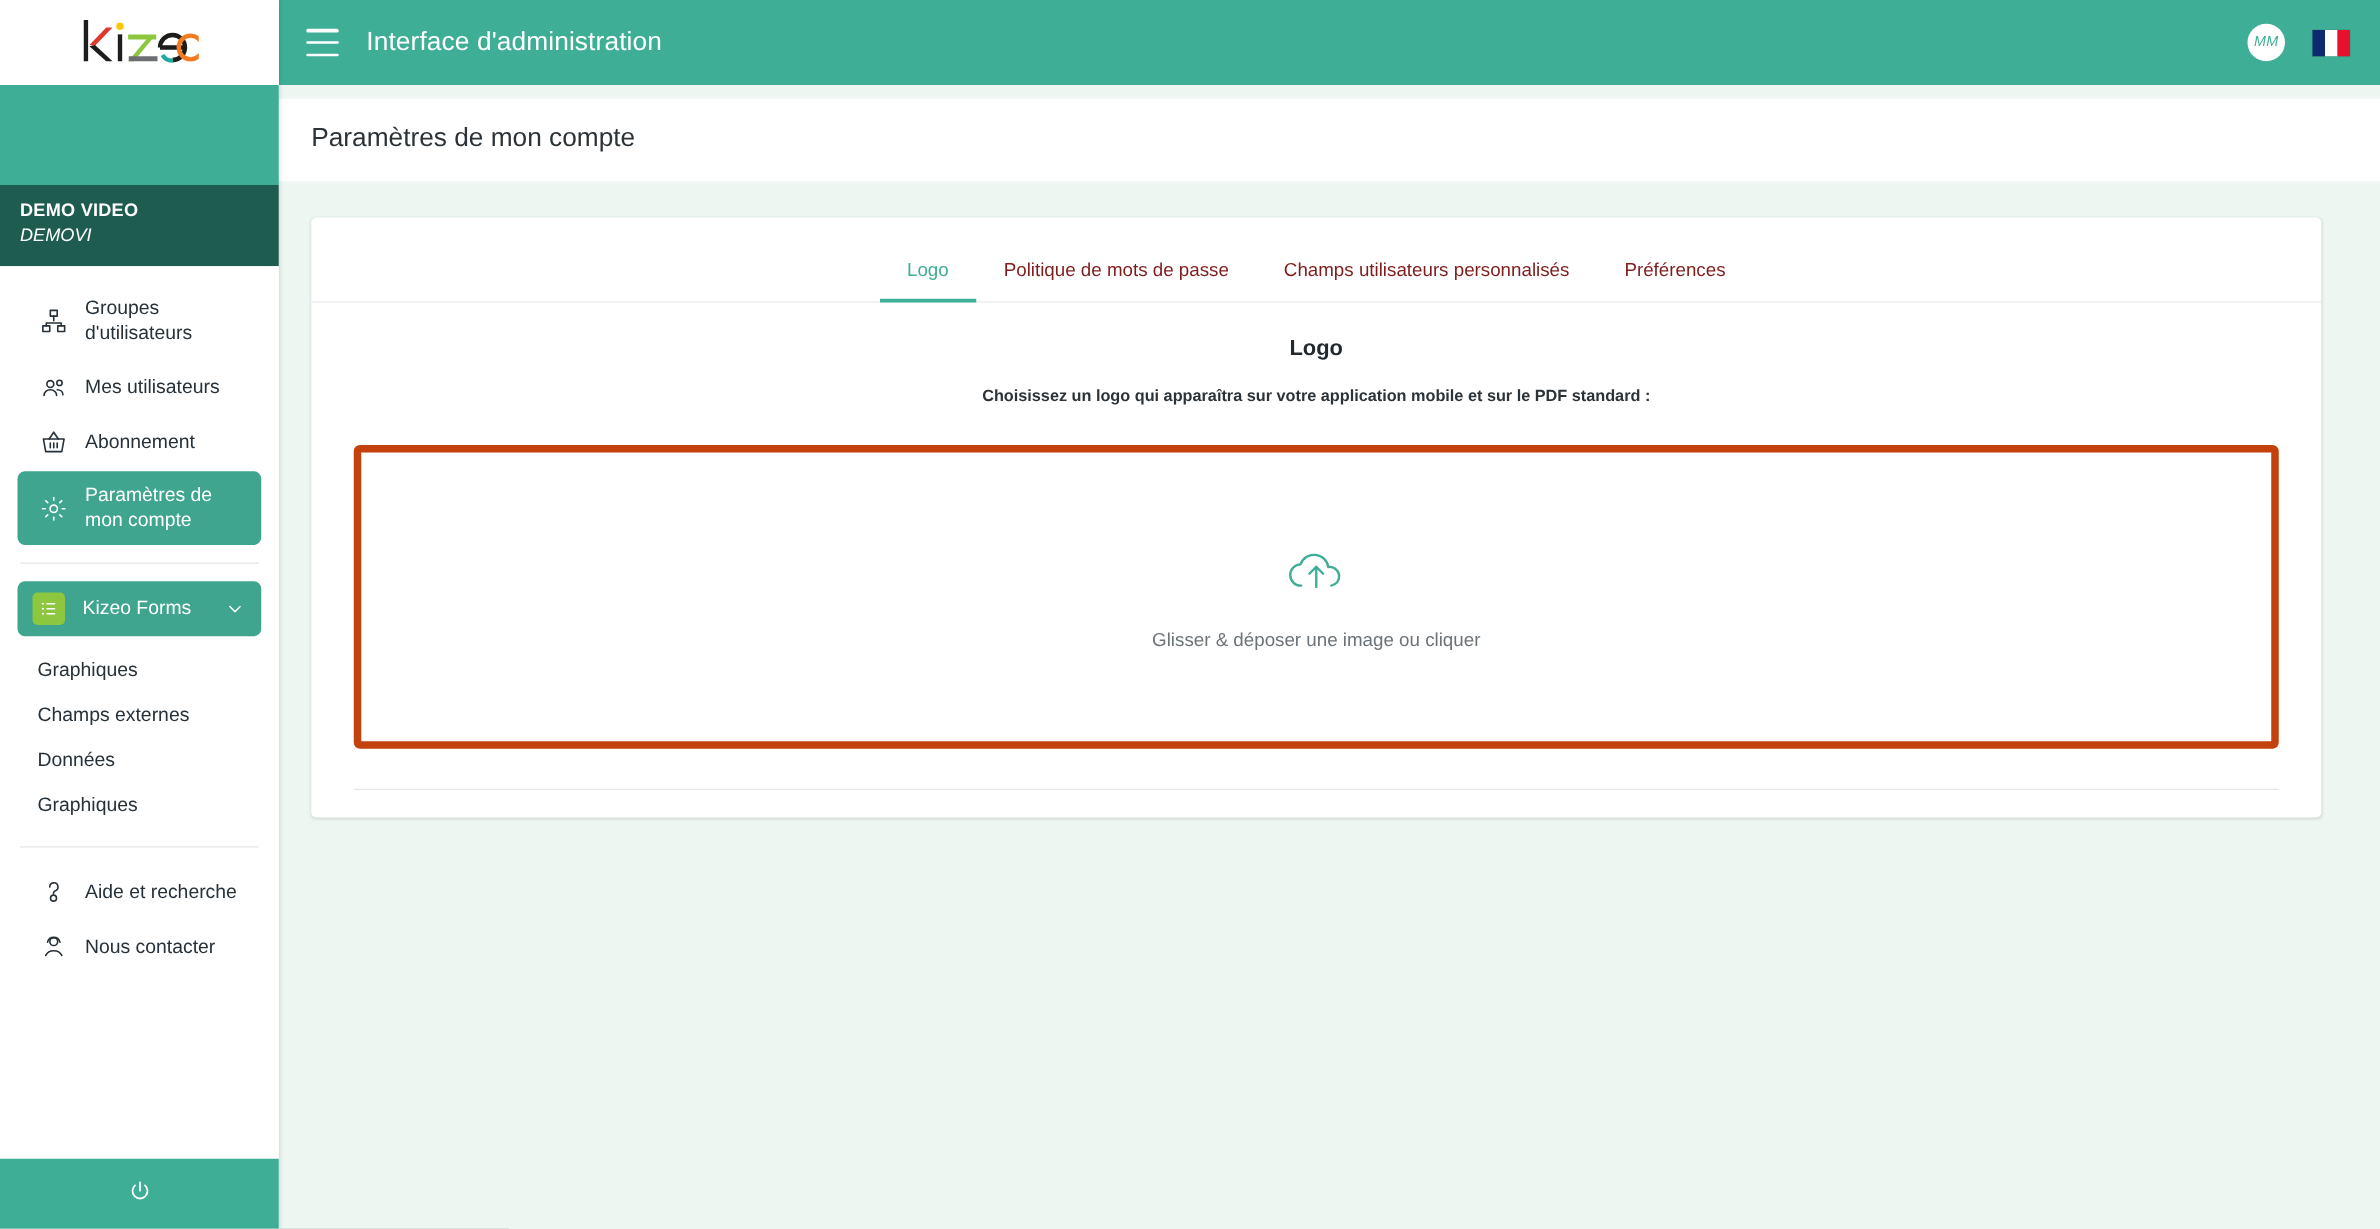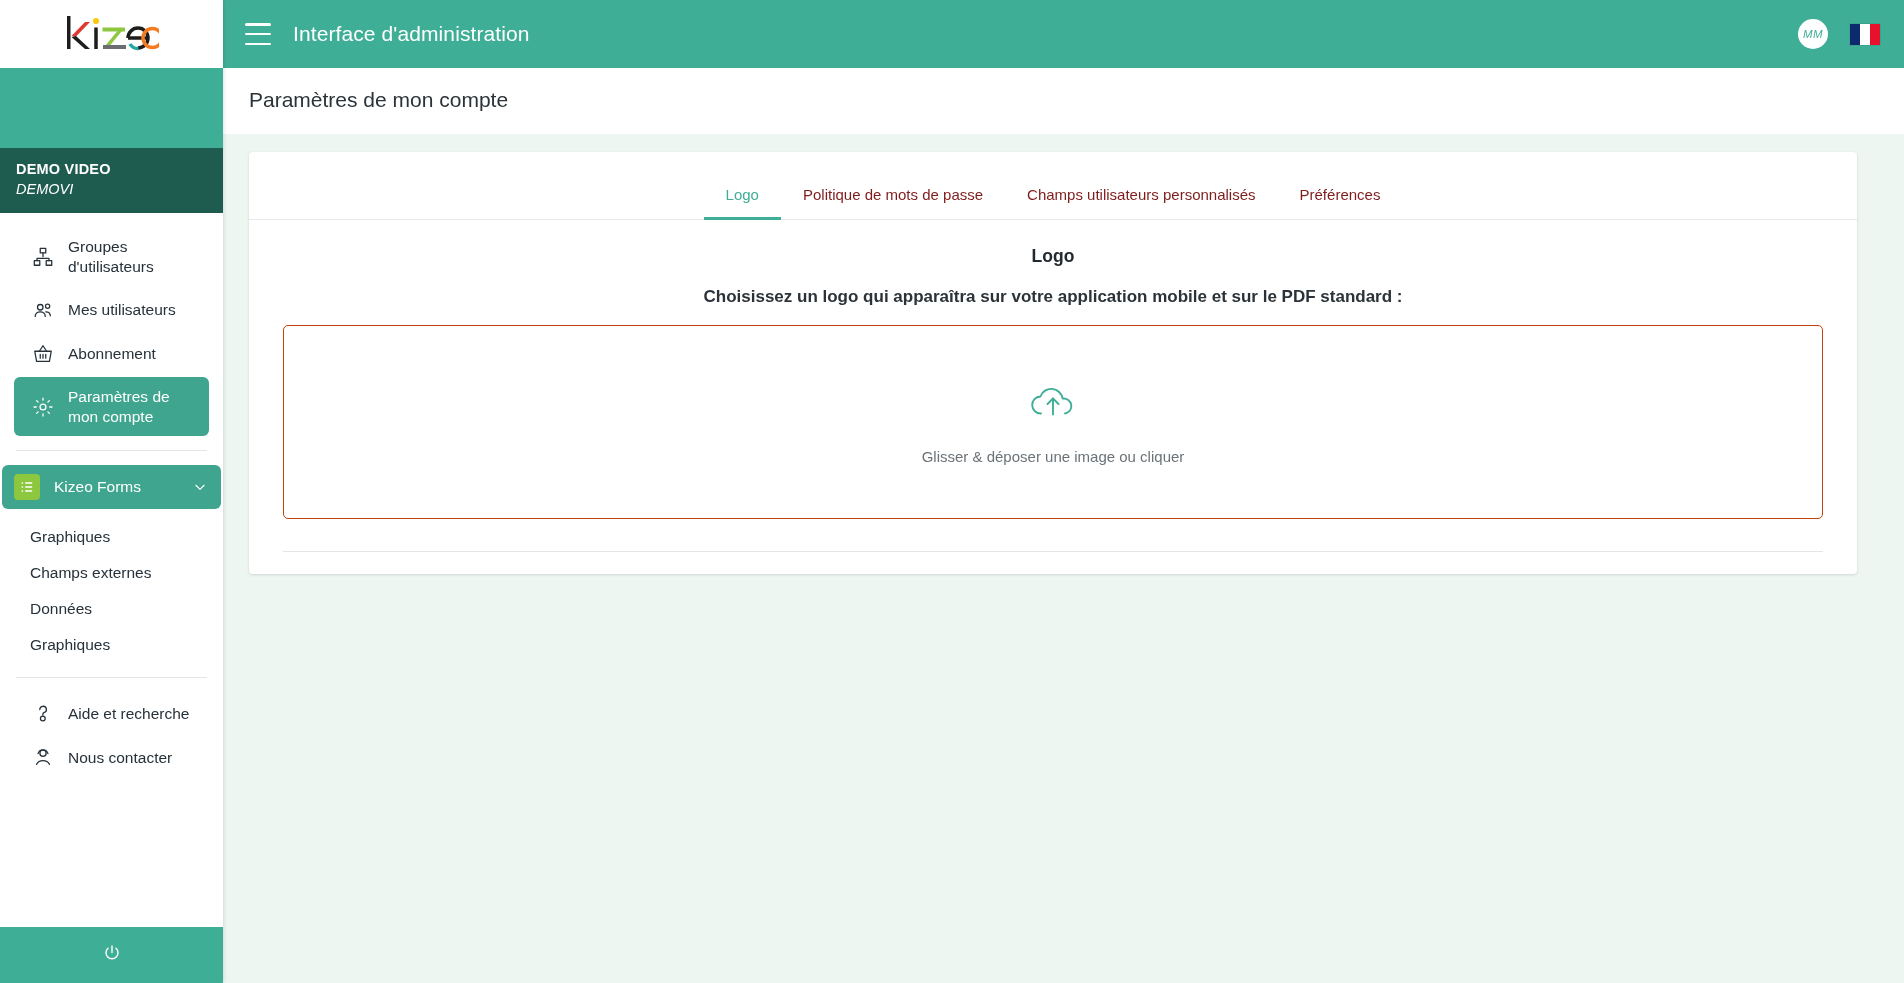--- a/index.html
+++ b/index.html
@@ -96,21 +96,21 @@
     background: #e3e6e6;
     margin: 14px 16px 14px 16px;
   }
 
   .section-btn {
     display: flex;
     align-items: center;
     gap: 14px;
     background: #3fa58e;
     border-radius: 6px;
-    margin: 0 2px;
+    margin: 0 14px;
     padding: 9px 14px 9px 12px;
     color: #fff;
     font-size: 15.5px;
     cursor: pointer;
   }
   .forms-icon {
     width: 26px; height: 26px;
     background: #8dc63f;
     border-radius: 4px;
     display: flex; align-items: center; justify-content: center;
@@ -140,20 +140,21 @@
   }
 
   
   .main {
     flex: 1 1 auto;
     height: 983px;
     display: flex;
     flex-direction: column;
     background: #eef6f1;
     min-width: 0;
+    gap: 11px;
   }
   .topbar {
     height: 68px;
     background: #3fae96;
     display: flex;
     align-items: center;
     padding: 0 24px 0 22px;
     flex: 0 0 auto;
   }
   .burger {
@@ -239,29 +240,29 @@
     border-bottom-color: #3fae96;
   }
   .card-body { padding: 26px 34px 0 34px; }
   .sec-title {
     font-size: 17.5px;
     font-weight: bold;
     color: #232a2f;
     margin-bottom: 20px;
   }
   .sec-desc {
-    font-size: 17px;
+    font-size: 13px;
     font-weight: bold;
     color: #2c3338;
-    margin-bottom: 18px;
+    margin-bottom: 32px;
   }
   .dropzone {
-    border: 1px solid #c2410c;
+    border: 6px solid #c2410c;
     border-radius: 5px;
-    height: 194px;
+    height: 243px;
     display: flex;
     flex-direction: column;
     align-items: center;
     justify-content: center;
     gap: 22px;
     cursor: pointer;
     background: #fff;
   }
   .dz-text {
     font-size: 15px;

